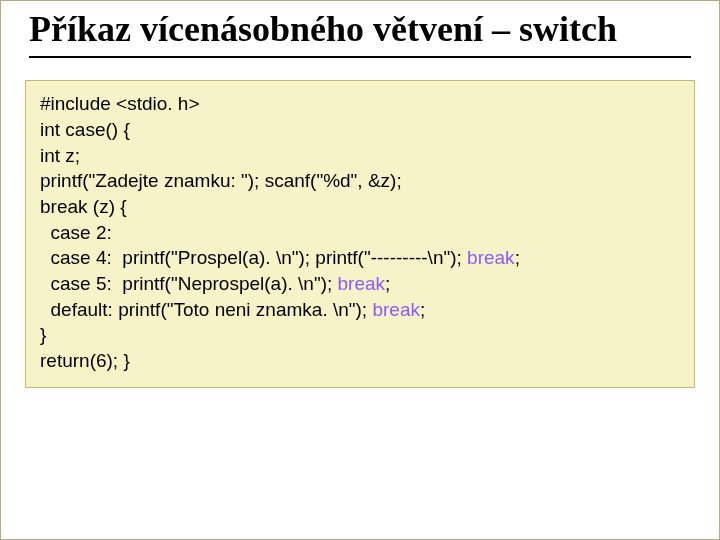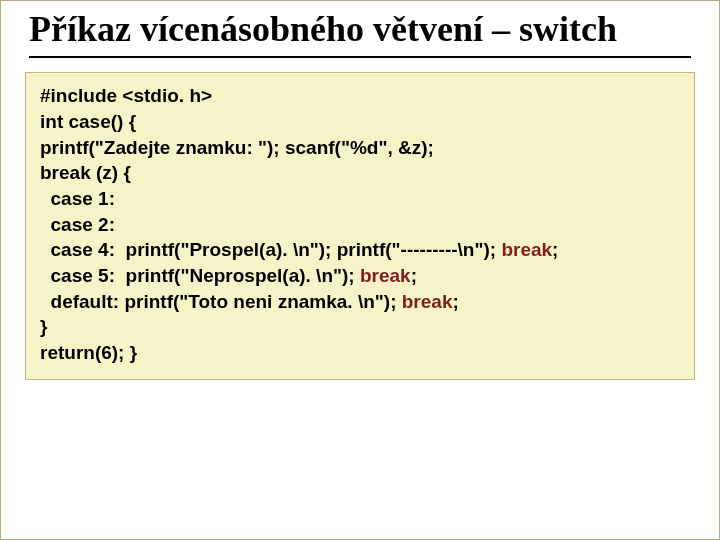--- a/index.html
+++ b/index.html
@@ -12,61 +12,61 @@
     overflow: hidden;
   }
   .slide {
     width: 720px;
     height: 540px;
     position: relative;
     box-sizing: border-box;
     border: 1px solid #b8a880;
   }
   .title-wrap {
-    padding: 8px 28px 4px 28px;
+    padding: 8px 28px 12px 28px;
   }
   .title {
     font-size: 36px;
     line-height: 1.15;
     color: #000;
     padding-bottom: 6px;
     border-bottom: 2px solid #000;
     margin: 0 0 10px 0;
   }
   .code-box {
     margin: 0 24px 0 24px;
     border: 1px solid #c9b870;
     background: #f7f3c8;
     padding: 10px 14px 14px 14px;
     font-family: Arial, Helvetica, sans-serif;
     font-size: 19px;
-    font-weight: bold;
+    font-weight: normal;
     color: #000;
     line-height: 1.35;
   }
   .code-box .line {
     white-space: pre;
   }
   .kw {
-    color: #7f1d1d;
+    color: #8b5cf6;
   }
 </style>
 </head>
 <body>
 
 <div class="slide">
   <div class="title-wrap">
     <h1 class="title">Příkaz vícenásobného větvení – switch</h1>
   </div>
   <div class="code-box">
     <div class="line">#include &lt;stdio. h&gt;</div>
     <div class="line">int case() {</div>
+    <div class="line">int z;</div>
     <div class="line">printf("Zadejte znamku: "); scanf("%d", &amp;z);</div>
     <div class="line">break (z) {</div>
-    <div class="line">  case 1:</div>
     <div class="line">  case 2:</div>
     <div class="line"><span>  case 4:  printf("Prospel(a). \n"); printf("---------\n"); </span><span class="kw">break</span><span>;</span></div>
     <div class="line"><span>  case 5:  printf("Neprospel(a). \n"); </span><span class="kw">break</span><span>;</span></div>
     <div class="line"><span>  default: printf("Toto neni znamka. \n"); </span><span class="kw">break</span><span>;</span></div>
     <div class="line">}</div>
     <div class="line">return(6); }</div>
   </div>
 </div>
 
 </body></html>

